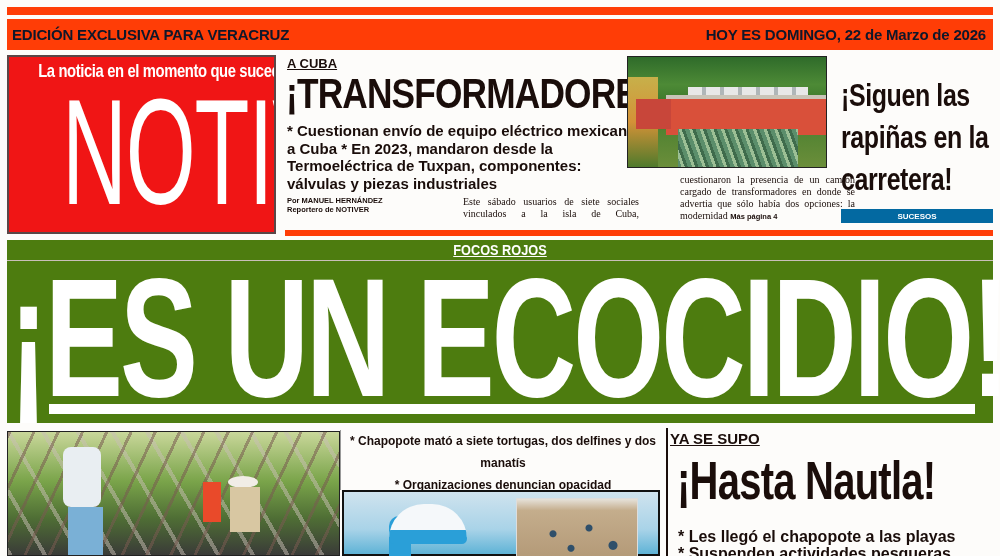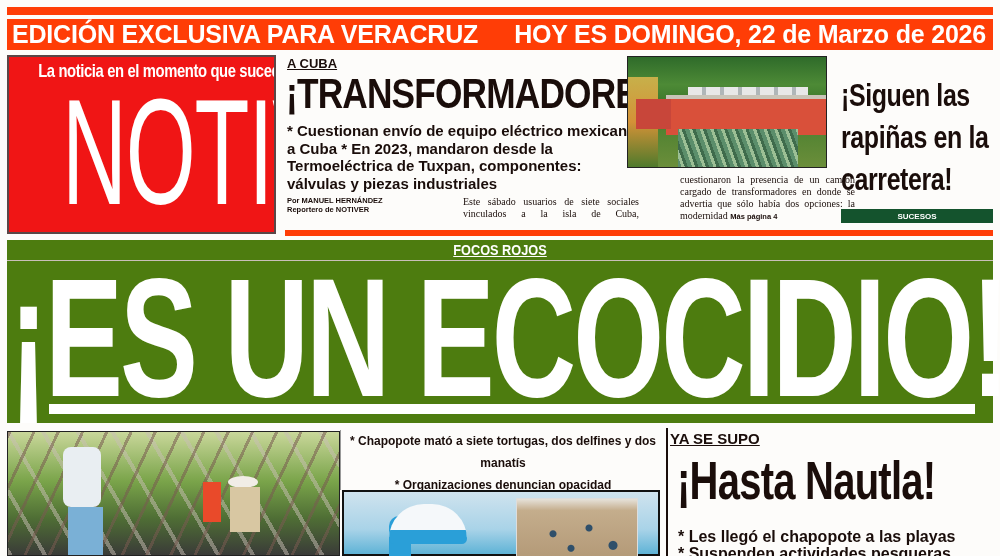--- a/index.html
+++ b/index.html
@@ -5,21 +5,21 @@
   * { box-sizing: border-box; margin: 0; padding: 0; }
   html, body { width: 1000px; height: 556px; overflow: hidden; background: #fdfcfa; }
   body { position: relative; font-family: "Liberation Sans", sans-serif; color: #1a0d0a; }
 
   .abs { position: absolute; }
 
   
   .top-stripe { left: 7px; top: 7px; width: 986px; height: 8px; background: #ff3d06; }
   .top-banner { left: 7px; top: 19px; width: 986px; height: 31px; background: #ff3d06;
     display: flex; justify-content: space-between; align-items: center; padding: 0 7px 0 5px; }
-  .top-banner span { color: #ffffff; font-weight: bold; font-size: 25px; letter-spacing: -0.2px; white-space: nowrap; }
+  .top-banner span { color: #0f172a; font-weight: bold; font-size: 15px; letter-spacing: -0.2px; white-space: nowrap; }
 
   
   .logo { left: 7px; top: 55px; width: 269px; height: 179px; background: #f01515;
     border: 2px solid #5a4747; overflow: hidden; }
   .logo-tag { position: absolute; left: 0; top: 3px; width: 100%; text-align: center; color: #fff;
     font-family: "Liberation Sans", sans-serif; font-weight: bold; font-size: 19px;
     transform: scaleX(0.78); transform-origin: center; white-space: nowrap; letter-spacing: -0.5px; }
   .logo-name { position: absolute; left: 0; top: 20px; width: 100%; text-align: center; color: #fff;
     font-family: "Liberation Sans", sans-serif; font-weight: normal; font-size: 150px; line-height: 150px;
     transform: scaleX(0.6); transform-origin: center; letter-spacing: -2px; white-space: nowrap; }
@@ -48,21 +48,21 @@
   .truck-cargo { position: absolute; left: 60px; top: 30px; width: 120px; height: 12px;
     background: repeating-linear-gradient(90deg, #e8e8e8 0 14px, #b0b6b8 14px 18px); }
   .agave { position: absolute; left: 50px; top: 72px; width: 120px; height: 40px;
     background: repeating-linear-gradient(70deg, #5b8e6b 0 4px, #9cbf95 4px 7px, #3f6b4c 7px 10px); }
   .plant-left { position: absolute; left: 0; top: 20px; width: 30px; height: 90px;
     background: linear-gradient(180deg, #c7b04a, #d49237 50%, #4f7a2c); }
 
   
   .siguen { left: 841px; top: 74px; width: 155px; font-weight: bold; font-size: 32px; line-height: 42px;
     letter-spacing: -0.5px; transform: scaleX(0.78); transform-origin: left top; white-space: nowrap; }
-  .sucesos-bar { left: 841px; top: 209px; width: 152px; height: 14px; background: #14532d; color: #fff;
+  .sucesos-bar { left: 841px; top: 209px; width: 152px; height: 14px; background: #0369a1; color: #fff;
     font-weight: bold; font-size: 8px; display: flex; align-items: center; justify-content: center; }
 
   .orange-rule { left: 285px; top: 230px; width: 708px; height: 6px; background: #ff3d06; }
 
   
   .main-block { left: 7px; top: 240px; width: 986px; height: 183px; background: #4d7c0f; }
   .main-kicker { position: absolute; left: 0; top: 1px; width: 100%; text-align: center; color: #fff;
     font-weight: bold; font-size: 15px; text-decoration: underline; transform: scaleX(0.85); }
   .main-kicker-rule { position: absolute; left: 0; top: 20px; width: 100%; height: 1px; background: #c9bfb8; }
   .main-head { position: absolute; left: 2px; top: 14px; width: 982px; color: #fff; font-weight: bold;

